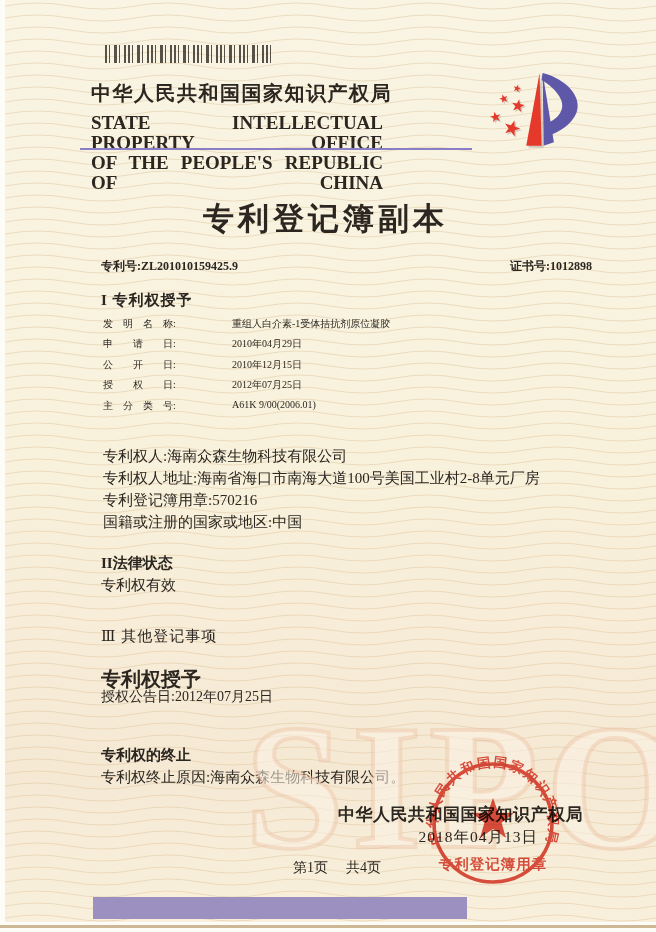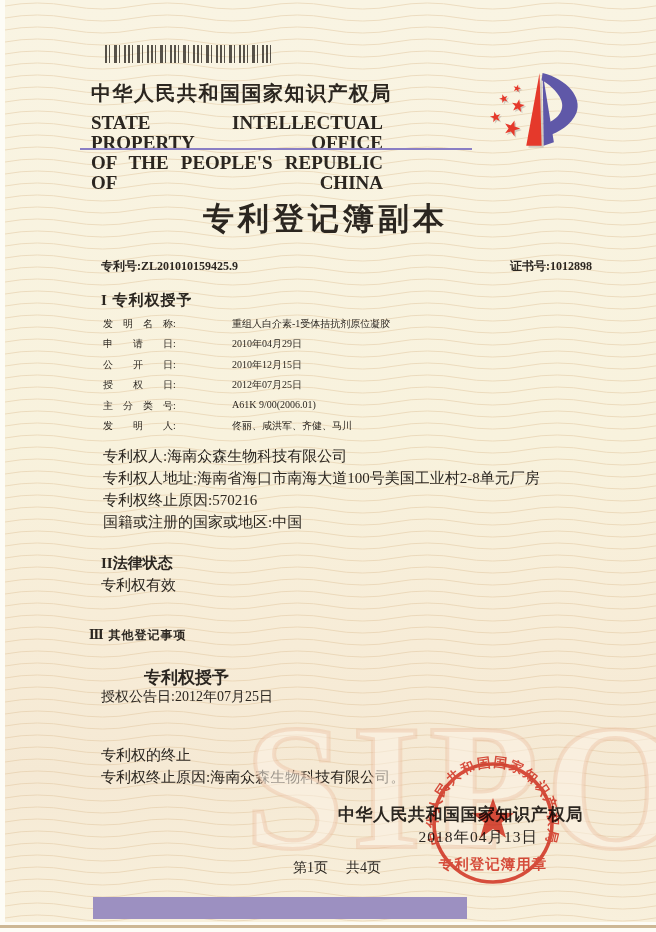--- a/index.html
+++ b/index.html
@@ -47,24 +47,24 @@
 
   .sec1-head{position:absolute;left:96px;top:291px;font-size:15px;font-weight:bold;letter-spacing:1px;}
   .fields{position:absolute;left:98px;top:317px;}
   .frow{height:20.4px;display:flex;align-items:flex-start;font-size:10px;white-space:nowrap;}
   .flabel{display:inline-block;min-width:112px;}
   .fvalue{margin-left:17px;}
   .holder{position:absolute;left:98px;top:445px;line-height:22px;font-size:15px;}
 
   .sec2-head{position:absolute;left:96px;top:554px;font-size:15px;font-weight:bold;}
   .sec2-status{position:absolute;left:96px;top:576px;font-size:15px;}
-  .sec3-head{position:absolute;left:84px;top:627px;font-size:12px;font-weight:bold;letter-spacing:1px;}
-  .grant-head{position:absolute;left:96px;top:666px;font-size:17px;font-weight:bold;margin-left:43px;}
+  .sec3-head{position:absolute;left:96px;top:627px;font-size:15px;font-weight:normal;letter-spacing:1px;}
+  .grant-head{position:absolute;left:96px;top:666px;font-size:20px;font-weight:bold;}
   .grant-line{position:absolute;left:96px;top:688px;font-size:14px;}
-  .term-head{position:absolute;left:96px;top:746px;font-size:15px;font-weight:normal;}
+  .term-head{position:absolute;left:96px;top:746px;font-size:15px;font-weight:bold;}
   .term-line{position:absolute;left:96px;top:768px;font-size:15px;}
 
   .watermark{
     position:absolute;left:240px;top:698px;font-size:178px;font-weight:bold;line-height:1;
     letter-spacing:8px;white-space:nowrap;
     color:rgba(252,243,230,0.55);
     -webkit-text-stroke:4px rgba(233,186,156,0.38);
     pointer-events:none;
   }
 
@@ -153,30 +153,26 @@
         <span class="fvalue">2010年12月15日</span>
       </div>
       <div class="frow">
         <span class="flabel">授　　权　　日:</span>
         <span class="fvalue">2012年07月25日</span>
       </div>
       <div class="frow">
         <span class="flabel">主　分　类　号:</span>
         <span class="fvalue">A61K 9/00(2006.01)</span>
       </div>
-      <div class="frow">
-        <span class="flabel">发　　明　　人:</span>
-        <span class="fvalue">佟丽、咸洪军、齐健、马川</span>
-      </div>
     </div>
 
     <div class="holder">
       <div class="body-line">专利权人:海南众森生物科技有限公司</div>
       <div class="body-line">专利权人地址:海南省海口市南海大道100号美国工业村2-8单元厂房</div>
-      <div class="body-line">专利权终止原因:570216</div>
+      <div class="body-line">专利登记簿用章:570216</div>
       <div class="body-line">国籍或注册的国家或地区:中国</div>
     </div>
 
     <div class="sec2-head">II法律状态</div>
     <div class="sec2-status body-line">专利权有效</div>
 
     <div class="sec3-head">Ⅲ 其他登记事项</div>
     <div class="grant-head">专利权授予</div>
     <div class="grant-line body-line">授权公告日:2012年07月25日</div>
     <div class="term-head">专利权的终止</div>

